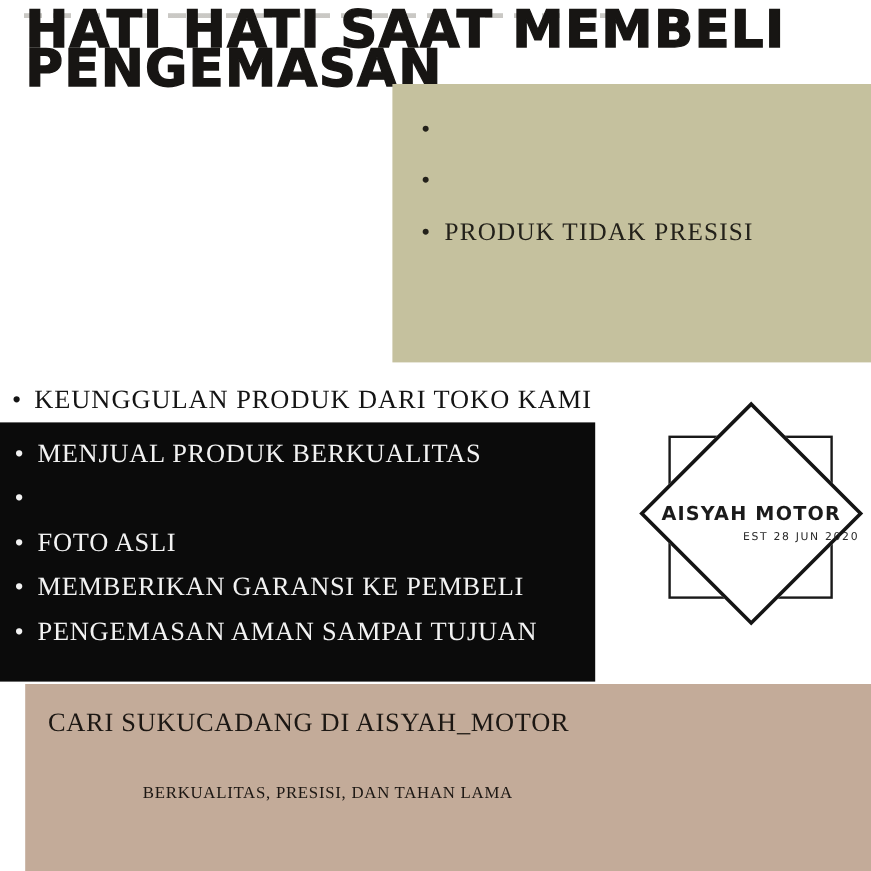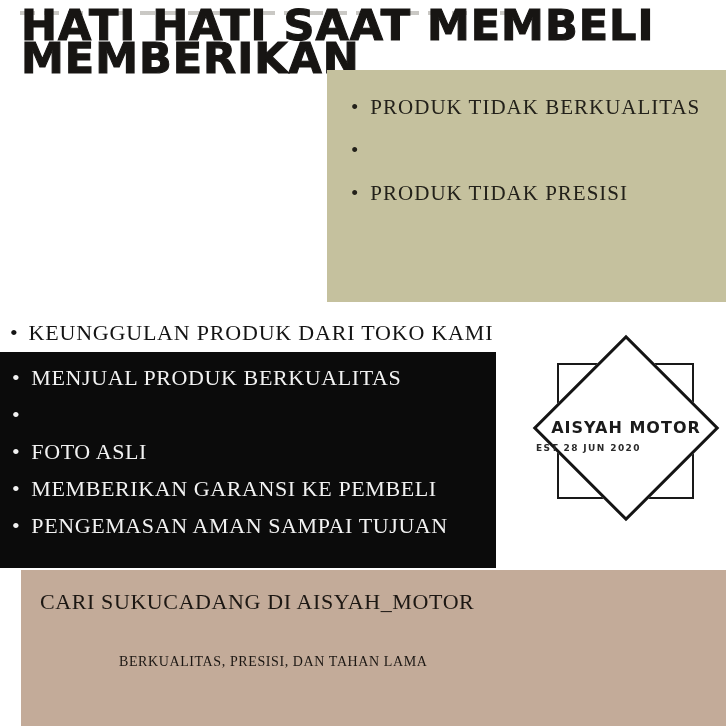--- a/index.html
+++ b/index.html
@@ -64,22 +64,22 @@
     position:absolute;left:560px;top:362px;width:132px;height:132px;
     background:#ffffff;border:3px solid #141414;box-sizing:border-box;
     transform:rotate(45deg);
   }
   .logo-name{
     position:absolute;left:536px;top:420px;width:180px;text-align:center;
     font-family:"DejaVu Sans", sans-serif;font-weight:bold;
     font-size:16px;line-height:16px;letter-spacing:1px;color:#1b1b1b;white-space:nowrap;
   }
   .logo-est{
-    position:absolute;left:536px;top:443px;width:180px;text-align:left;
-    font-family:"DejaVu Sans", sans-serif;font-weight:bold;
+    position:absolute;left:536px;top:443px;width:180px;text-align:right;
+    font-family:"DejaVu Sans", sans-serif;font-weight:normal;
     font-size:9px;line-height:10px;letter-spacing:1.4px;color:#2a2a2a;white-space:nowrap;
   }
   
   .bottom-box{
     position:absolute;left:21px;top:570px;width:705px;height:160px;
     background:var(--tan-panel);color:#1c1713;
   }
   .footer-line1{
     margin:18px 0 0 19px;font-size:22px;line-height:27px;letter-spacing:0.6px;white-space:nowrap;
   }
@@ -87,27 +87,26 @@
     margin:33px 0 0 98px;font-size:14px;line-height:27px;letter-spacing:0.6px;white-space:nowrap;
   }
 </style>
 </head>
 <body>
 
 <div class="canvas">
 
   <div class="top-dashes"></div>
 
-  <h1 class="heading"><span>HATI HATI SAAT MEMBELI</span><br><span>MEMBERIKAN</span></h1>
+  <h1 class="heading"><span>HATI HATI SAAT MEMBELI</span><br><span>PENGEMASAN</span></h1>
 
   <div class="khaki-box">
     <ul>
       <li>
         <span class="blt">•</span>
-        <span>PRODUK TIDAK BERKUALITAS</span>
       </li>
       <li>
         <span class="blt">•</span>
       </li>
       <li>
         <span class="blt">•</span>
         <span>PRODUK TIDAK PRESISI</span>
       </li>
     </ul>
   </div>

